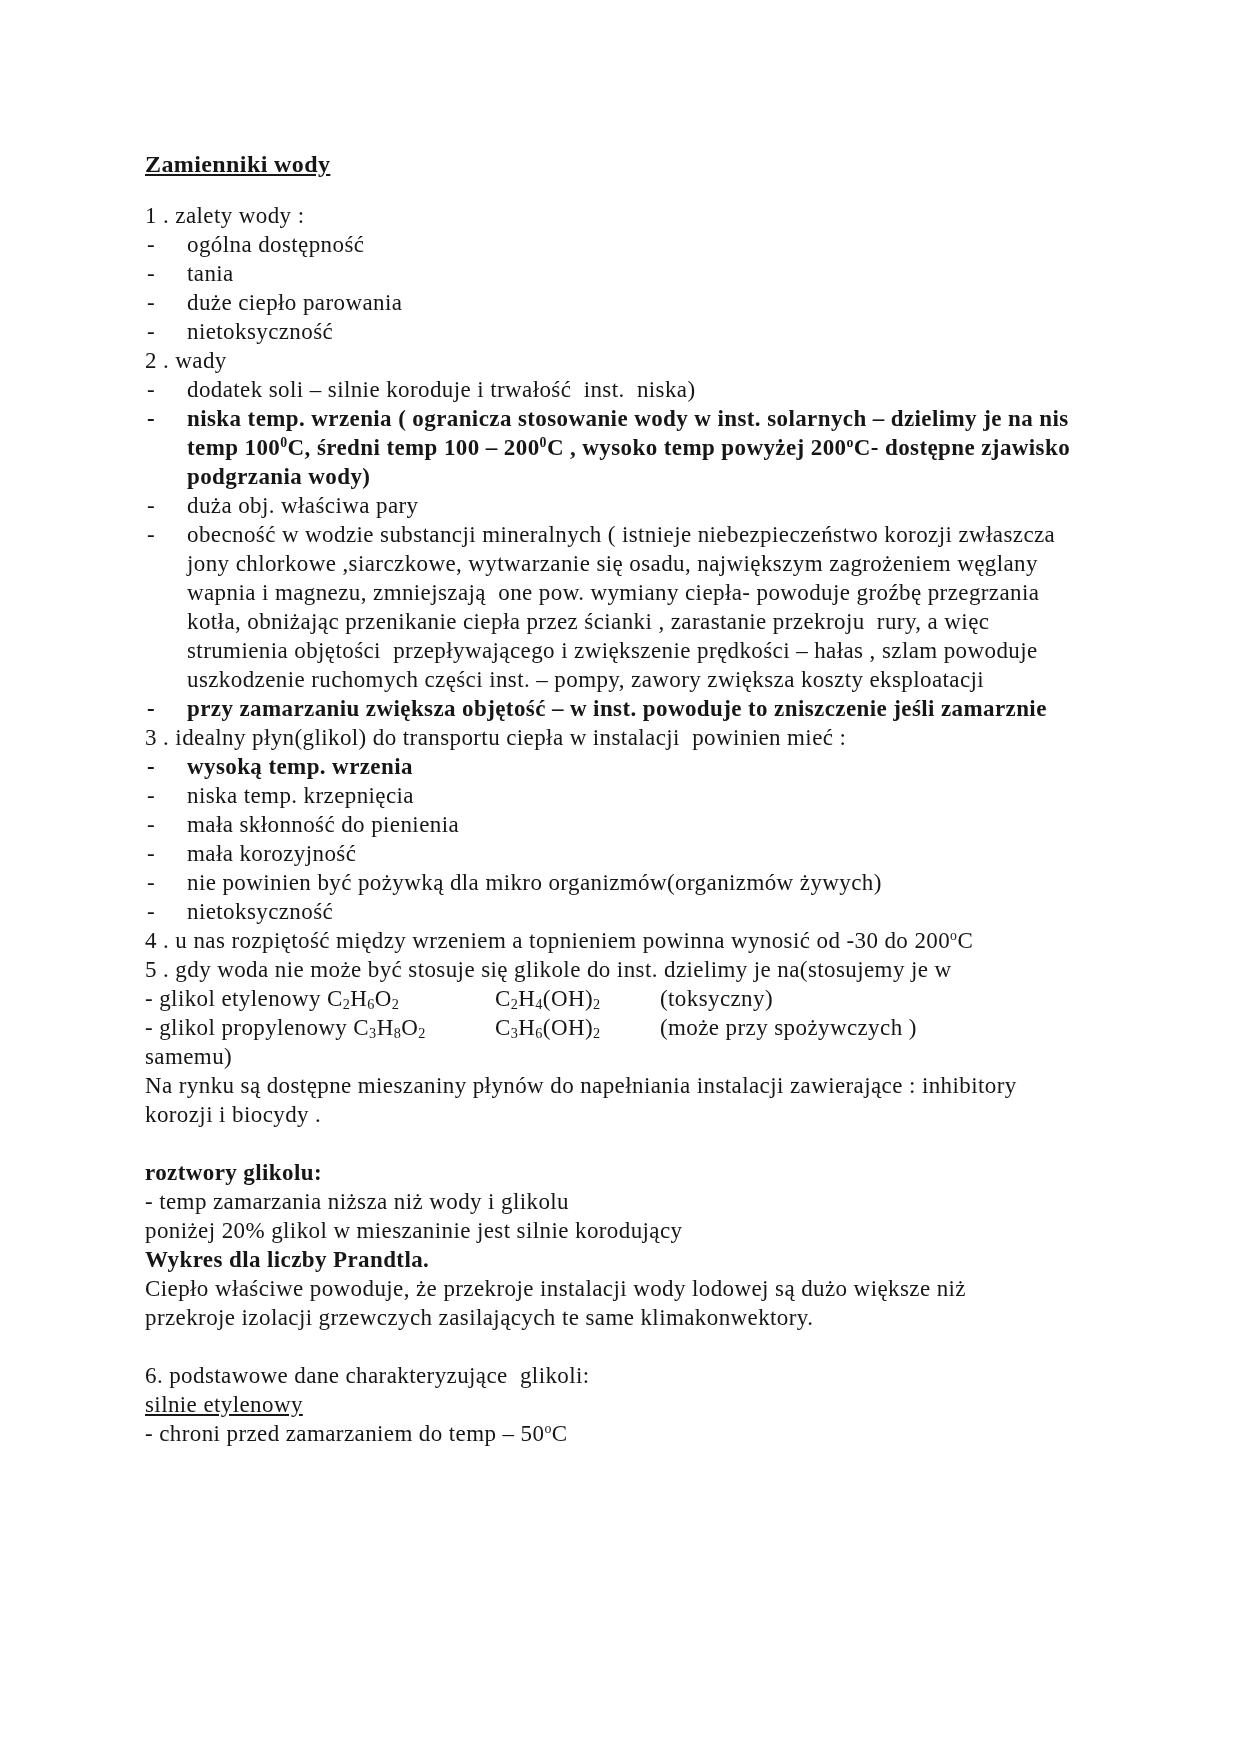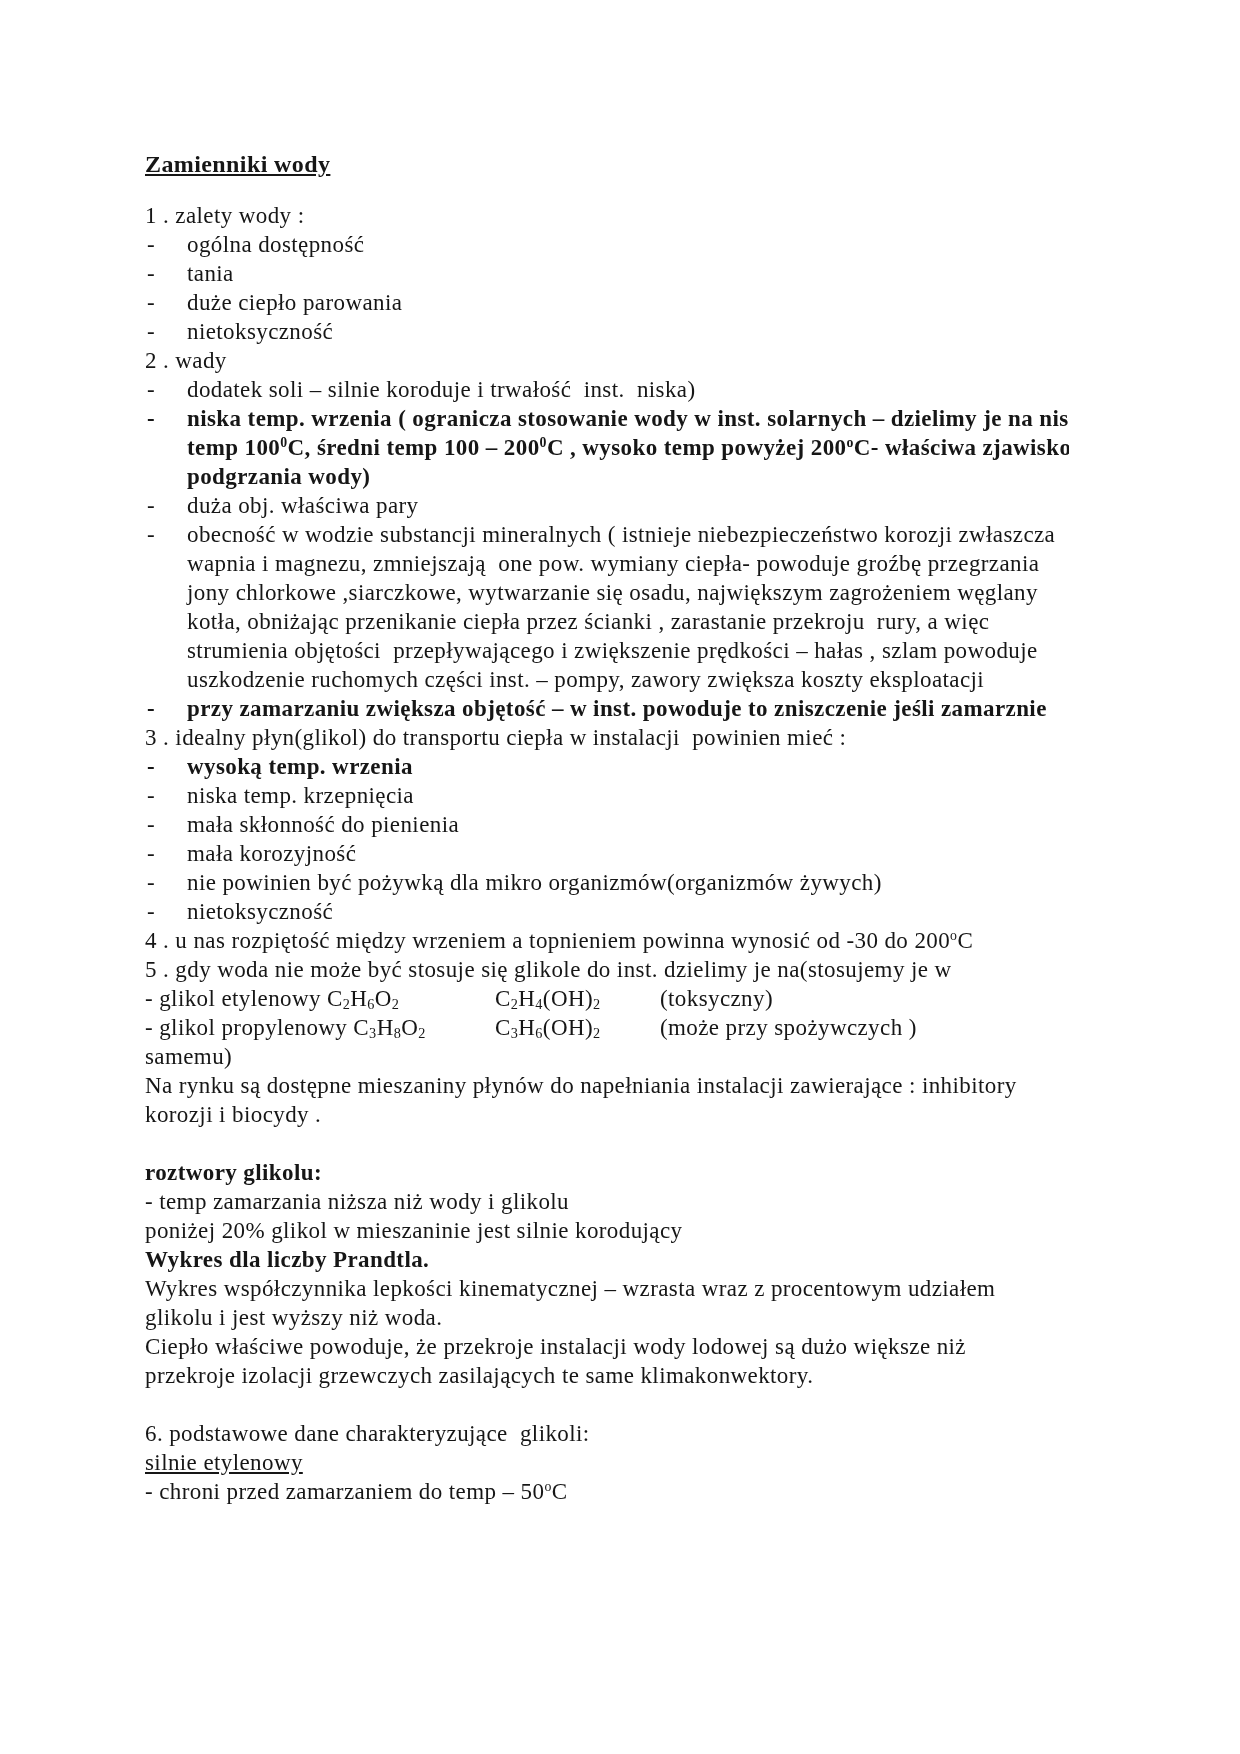--- a/index.html
+++ b/index.html
@@ -57,30 +57,30 @@
       </div>
       <div class="blk para">
         <div class="line"><span>2 . wady</span></div>
       </div>
       <div class="blk li">
         <div class="line"><span class="bullet">-</span></div>
         <div class="line"><span>dodatek soli – silnie koroduje i trwałość&nbsp; inst.&nbsp; niska)</span></div>
       </div>
       <div class="blk li bold">
         <div class="line"><span class="bullet">-</span><span>niska temp. wrzenia ( ogranicza stosowanie wody w inst. solarnych – dzielimy je na nisko</span></div>
-        <div class="line"><span>temp 100</span><sup class="s-sup">0</sup><span>C, średni temp 100 – 200</span><sup class="s-sup">0</sup><span>C , wysoko temp powyżej 200</span><sup class="s-sup">o</sup><span>C- właściwa zjawisko</span></div>
+        <div class="line"><span>temp 100</span><sup class="s-sup">0</sup><span>C, średni temp 100 – 200</span><sup class="s-sup">0</sup><span>C , wysoko temp powyżej 200</span><sup class="s-sup">o</sup><span>C- dostępne zjawisko</span></div>
         <div class="line"><span>podgrzania wody)</span></div>
       </div>
       <div class="blk li">
         <div class="line"><span class="bullet">-</span><span>duża obj. właściwa pary</span></div>
       </div>
       <div class="blk li">
         <div class="line"><span class="bullet">-</span><span>obecność w wodzie substancji mineralnych ( istnieje niebezpieczeństwo korozji zwłaszcza</span></div>
+        <div class="line"><span>jony chlorkowe ,siarczkowe, wytwarzanie się osadu, największym zagrożeniem węglany</span></div>
         <div class="line"><span>wapnia i magnezu, zmniejszają&nbsp; one pow. wymiany ciepła- powoduje groźbę przegrzania</span></div>
-        <div class="line"><span>jony chlorkowe ,siarczkowe, wytwarzanie się osadu, największym zagrożeniem węglany</span></div>
         <div class="line"><span>kotła, obniżając przenikanie ciepła przez ścianki , zarastanie przekroju&nbsp; rury, a więc</span></div>
         <div class="line"><span>strumienia objętości&nbsp; przepływającego i zwiększenie prędkości – hałas , szlam powoduje</span></div>
         <div class="line"><span>uszkodzenie ruchomych części inst. – pompy, zawory zwiększa koszty eksploatacji</span></div>
       </div>
       <div class="blk li bold">
         <div class="line"><span class="bullet">-</span><span>przy zamarzaniu zwiększa objętość – w inst. powoduje to zniszczenie jeśli zamarznie</span></div>
       </div>
       <div class="blk para">
         <div class="line"><span>3 . idealny płyn(glikol) do transportu ciepła w instalacji&nbsp; powinien mieć :</span></div>
       </div>
@@ -128,24 +128,20 @@
       <div class="blk para">
         <div class="line"><span>- temp zamarzania niższa niż wody i glikolu</span></div>
       </div>
       <div class="blk para">
         <div class="line"><span>poniżej 20% glikol w mieszaninie jest silnie korodujący</span></div>
       </div>
       <div class="blk para bold">
         <div class="line"><span>Wykres dla liczby Prandtla.</span></div>
       </div>
       <div class="blk para">
-        <div class="line"><span>Wykres współczynnika lepkości kinematycznej – wzrasta wraz z procentowym udziałem</span></div>
-        <div class="line"><span>glikolu i jest wyższy niż woda.</span></div>
-      </div>
-      <div class="blk para">
         <div class="line"><span>Ciepło właściwe powoduje, że przekroje instalacji wody lodowej są dużo większe niż</span></div>
         <div class="line"><span>przekroje izolacji grzewczych zasilających te same klimakonwektory.</span></div>
       </div>
       <div class="blk blank">&nbsp;</div>
       <div class="blk para">
         <div class="line"><span>6. podstawowe dane charakteryzujące&nbsp; glikoli:</span></div>
       </div>
       <div class="blk para">
         <div class="line"><span class="s-u">silnie etylenowy</span></div>
       </div>

